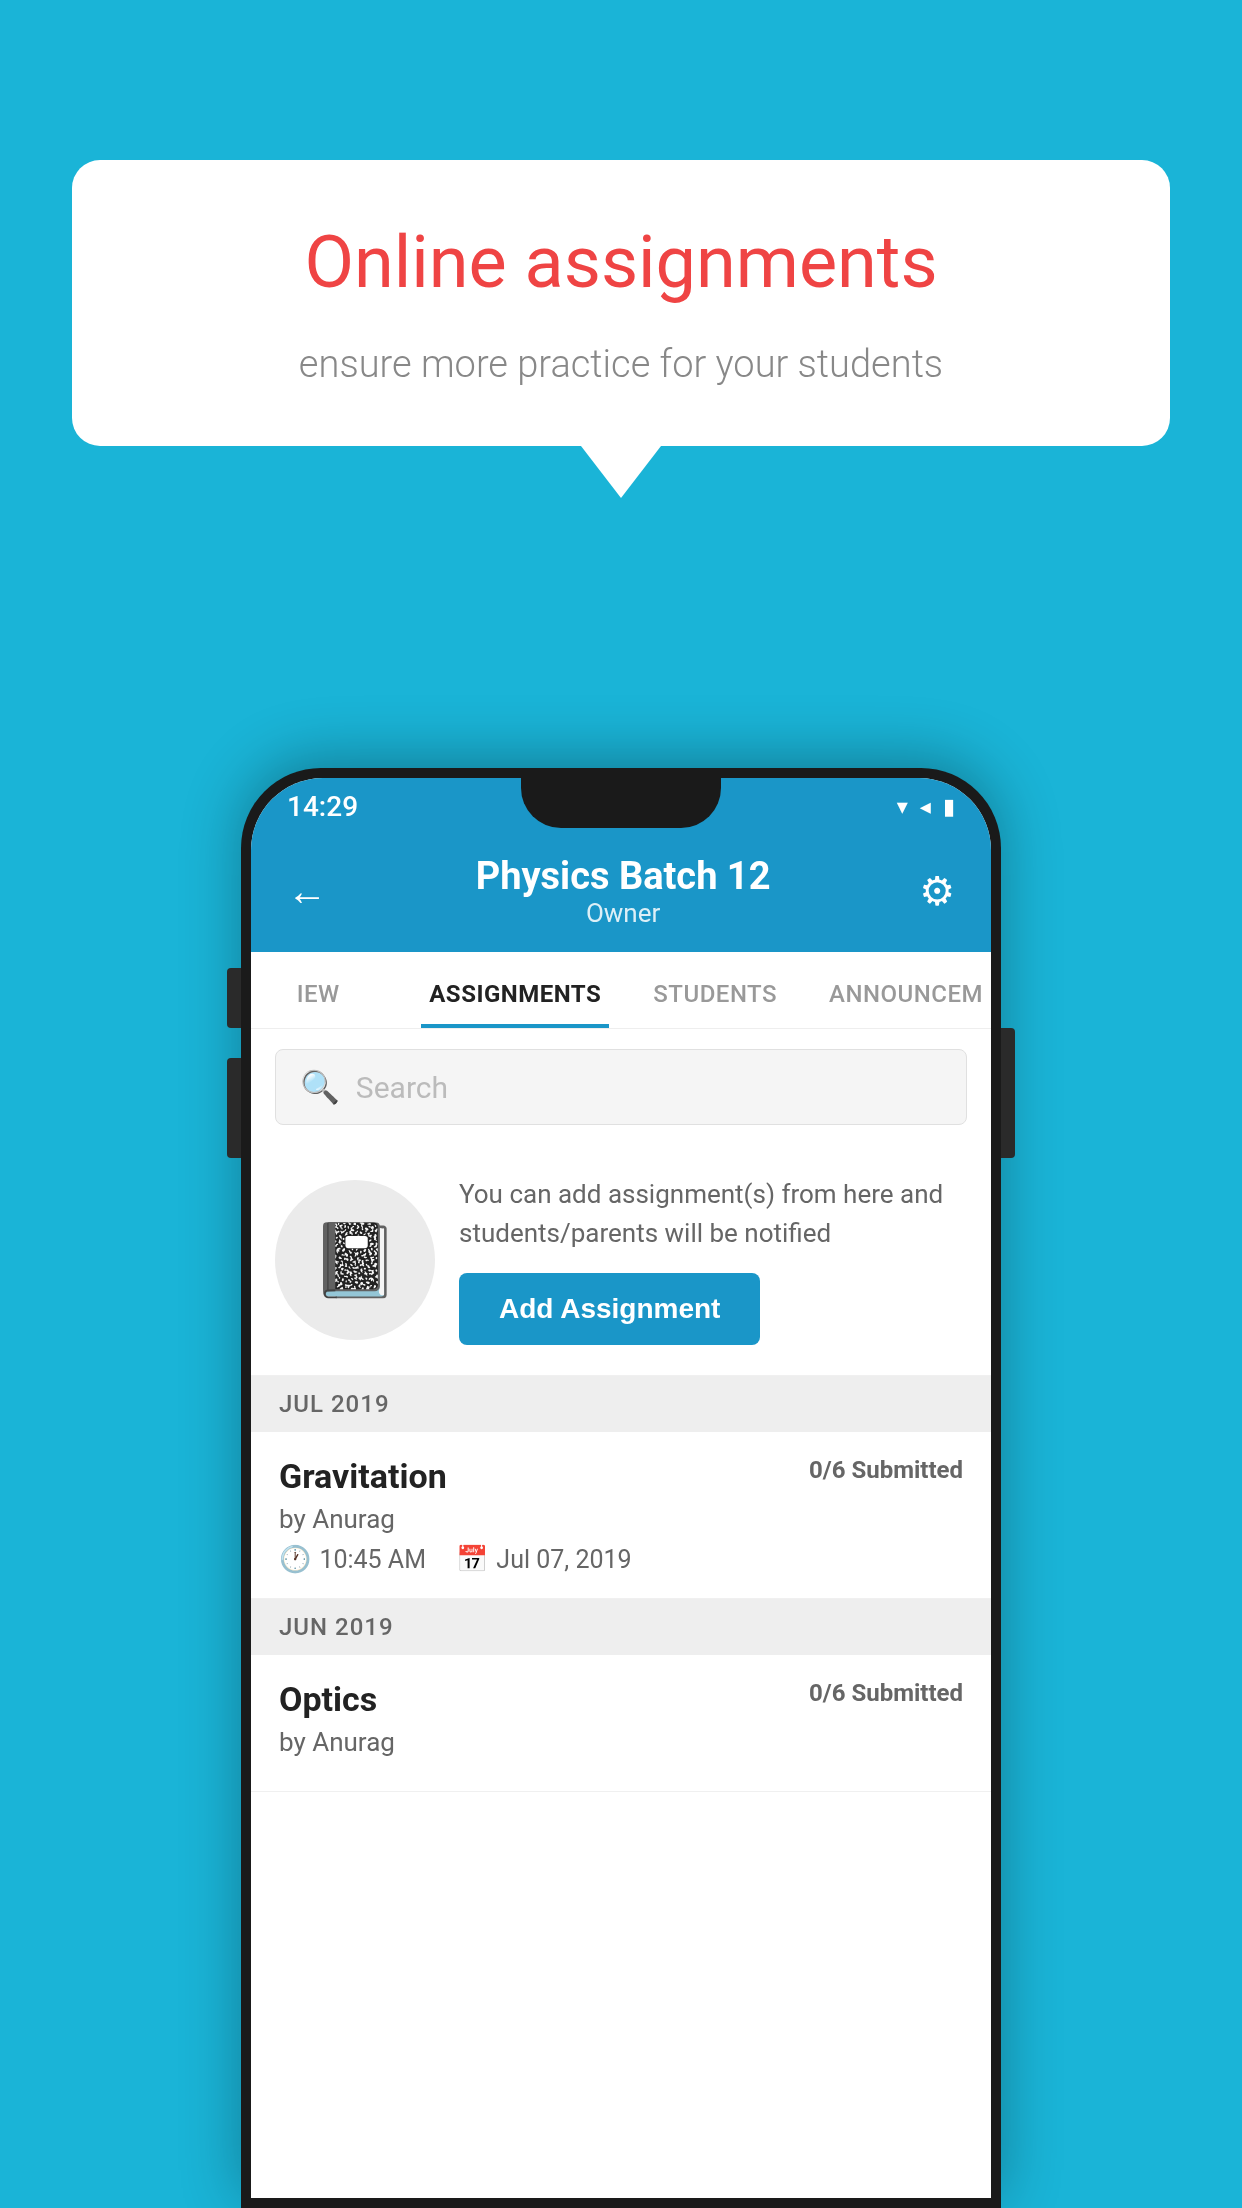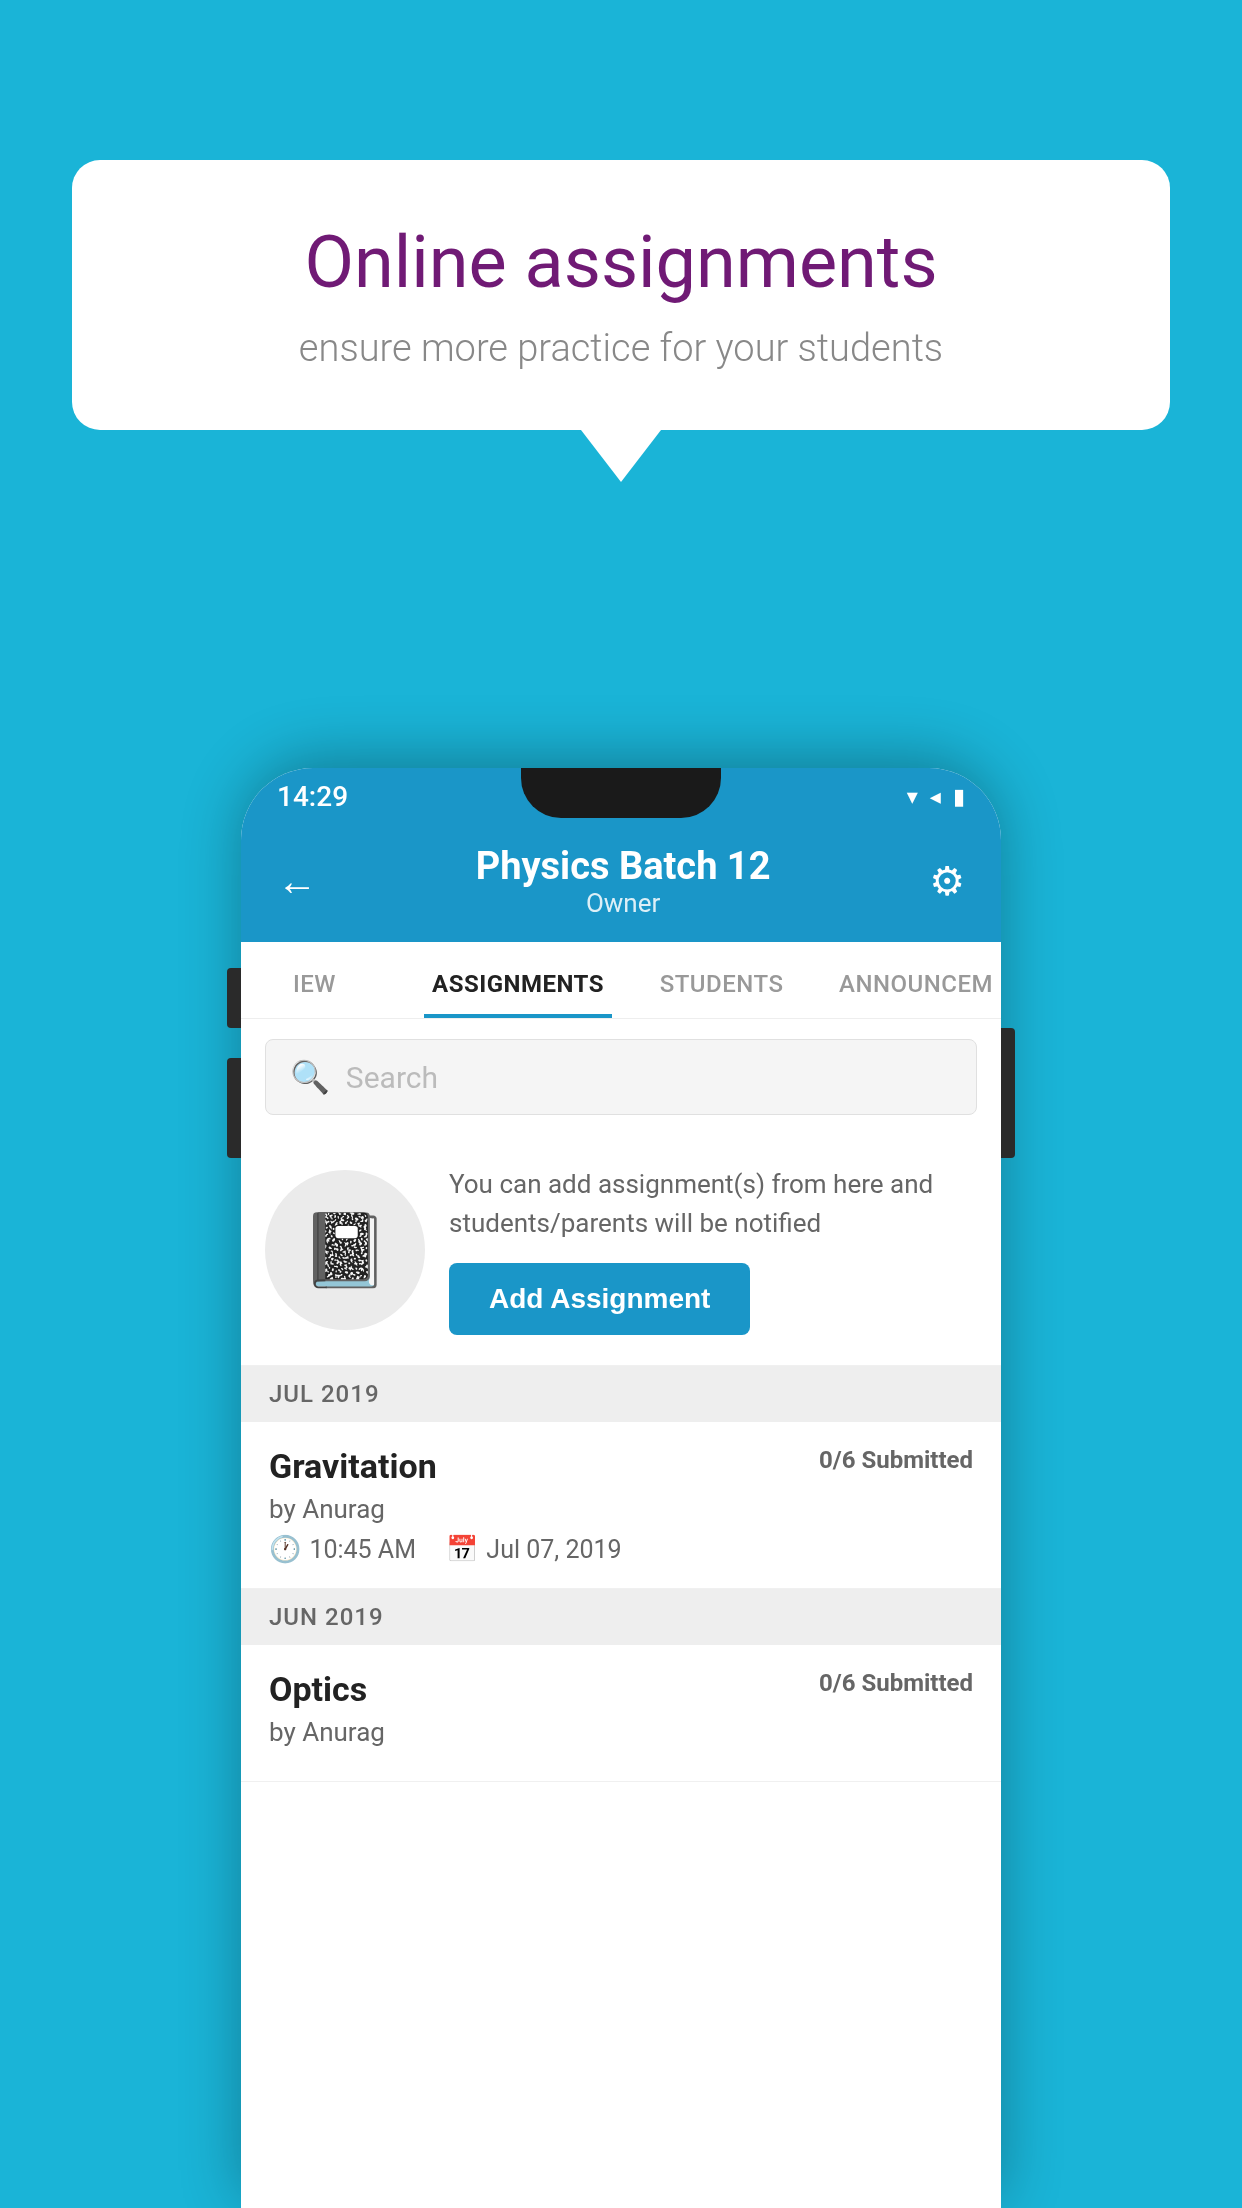--- a/index.html
+++ b/index.html
@@ -26,25 +26,25 @@
 
     .speech-bubble {
       background: white;
       border-radius: 28px;
       padding: 60px 80px;
       width: 100%;
       text-align: center;
     }
 
     .speech-bubble-title {
-      color: #701a75;
+      color: #ef4444;
       font-size: 72px;
       font-weight: 400;
       line-height: 1.2;
-      margin-bottom: 20px;
+      margin-bottom: 36px;
     }
 
     .speech-bubble-subtitle {
       color: #888;
       font-size: 38px;
       font-weight: 300;
     }
 
     .speech-bubble-arrow {
       width: 0;
@@ -58,20 +58,21 @@
     
     .phone-frame {
       position: absolute;
       bottom: 0;
       left: 50%;
       transform: translateX(-50%);
       width: 760px;
       height: 1440px;
       background: #1a1a1a;
       border-radius: 80px 80px 0 0;
+      padding: 10px;
       box-shadow: 0 -10px 60px rgba(0,0,0,0.3);
     }
 
     .phone-inner {
       width: 100%;
       height: 100%;
       background: white;
       border-radius: 72px 72px 0 0;
       overflow: hidden;
       position: relative;

